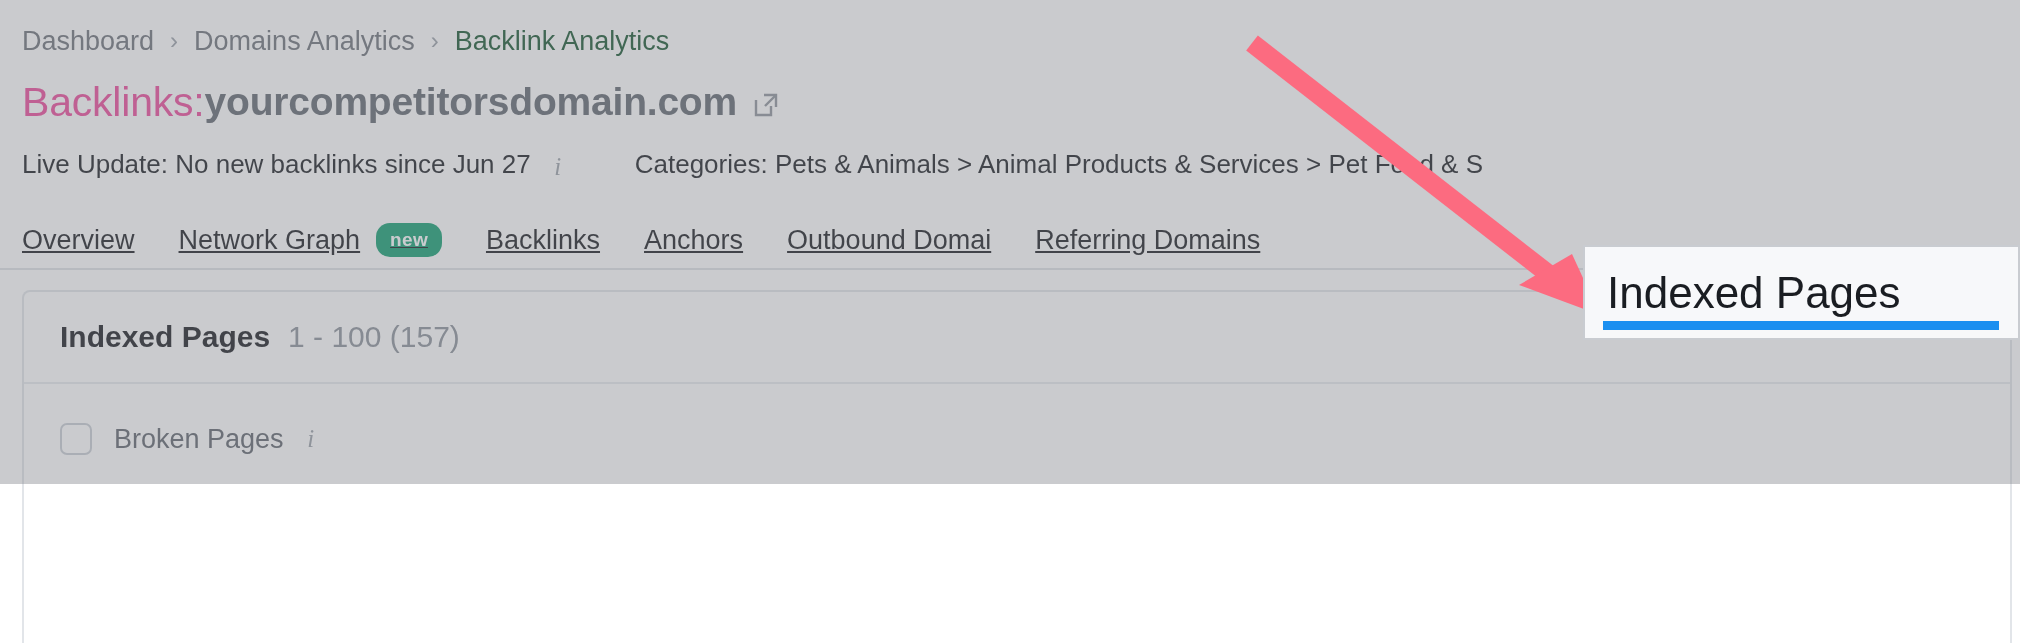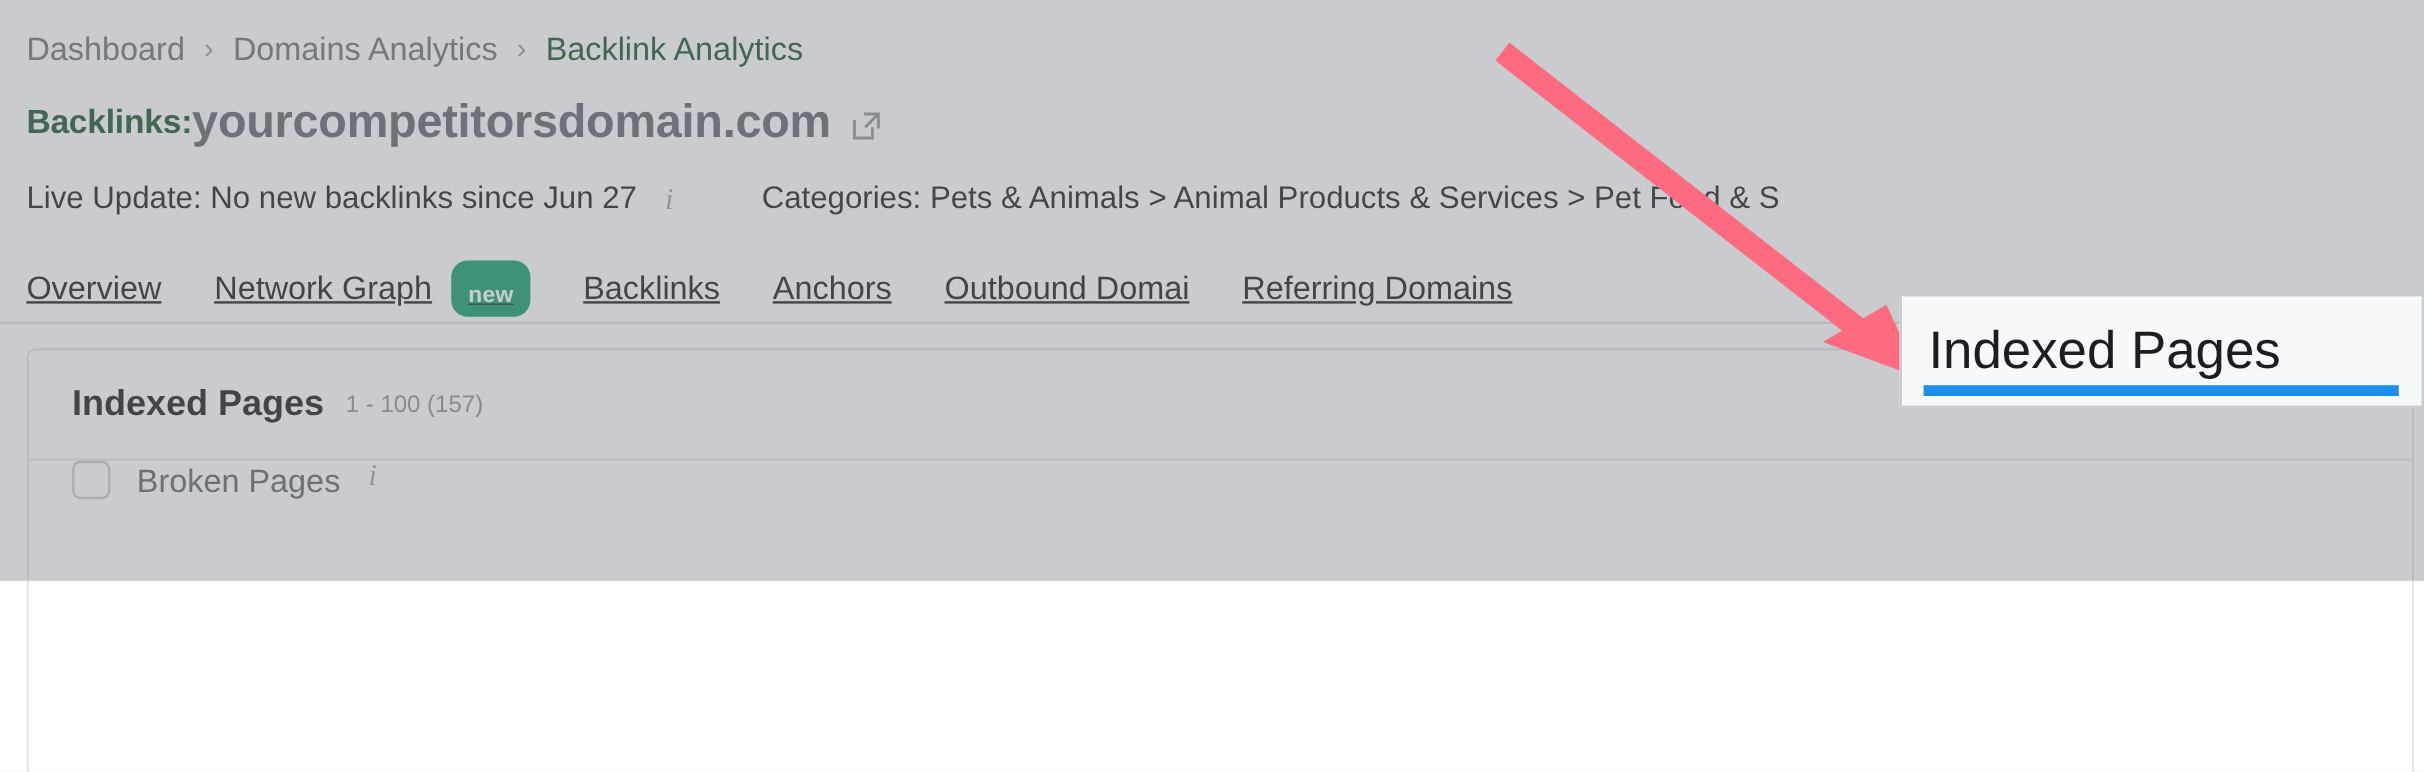--- a/index.html
+++ b/index.html
@@ -47,24 +47,24 @@
 
   .title-row {
     position: absolute;
     left: 22px;
     top: 78px;
     display: flex;
     align-items: center;
     white-space: nowrap;
   }
   .title-strong {
-    font-size: 28px;
+    font-size: 41px;
     line-height: 48px;
-    font-weight: bold;
-    color: #14532d;
+    font-weight: normal;
+    color: #ec4899;
     letter-spacing: -0.2px;
   }
   .title-domain {
     font-size: 39px;
     line-height: 48px;
     font-weight: bold;
     color: #60666e;
     letter-spacing: -0.2px;
   }
   .ext-icon {
@@ -124,21 +124,21 @@
     text-decoration: underline;
   }
   .tab-badge {
     margin-left: 16px;
     background: #0f9d6e;
     color: #ffffff;
     font-size: 19px;
     line-height: 19px;
     font-weight: bold;
     border-radius: 14px;
-    padding: 20px 14px 8px 14px;
+    padding: 7px 14px 8px 14px;
     letter-spacing: 0.3px;
   }
 
   .panel {
     position: absolute;
     left: 22px;
     top: 290px;
     width: 1990px;
     height: 360px;
     background: #ffffff;
@@ -153,29 +153,29 @@
     padding-left: 36px;
     border-bottom: 2px solid #e7eaee;
   }
   .panel-title {
     font-size: 30px;
     line-height: 38px;
     font-weight: bold;
     color: #15181d;
   }
   .panel-count {
-    font-size: 20px;
+    font-size: 30px;
     line-height: 38px;
     color: #8b9199;
     margin-left: 18px;
   }
 
   .filter-row {
     display: flex;
-    align-items: flex-start;
+    align-items: center;
     padding-left: 36px;
     height: 110px;
   }
   .checkbox {
     width: 32px;
     height: 32px;
     border: 2px solid #c9ced4;
     border-radius: 7px;
     background: #ffffff;
     flex: 0 0 auto;

